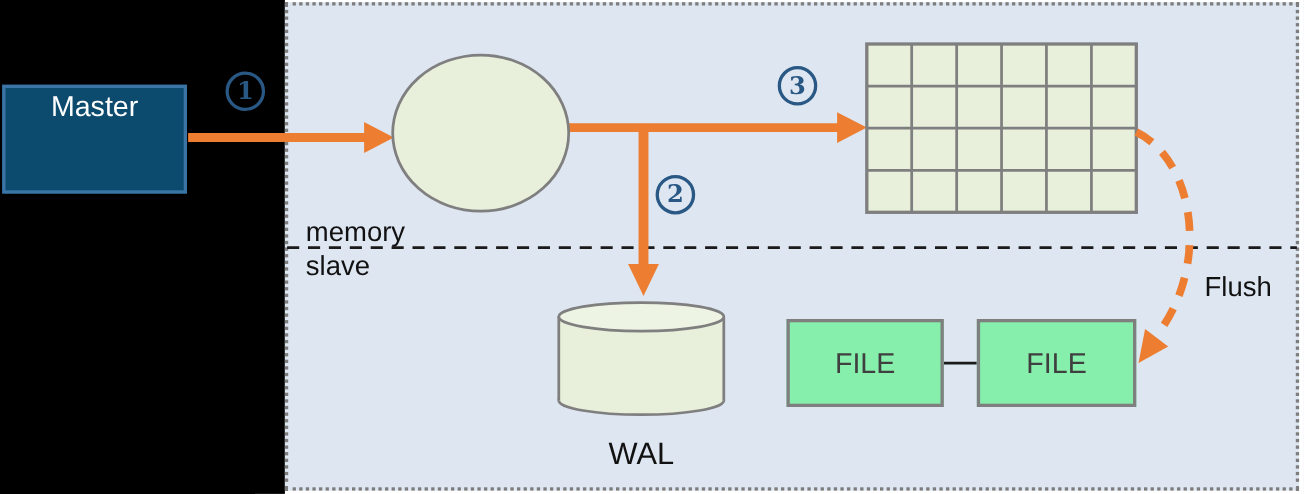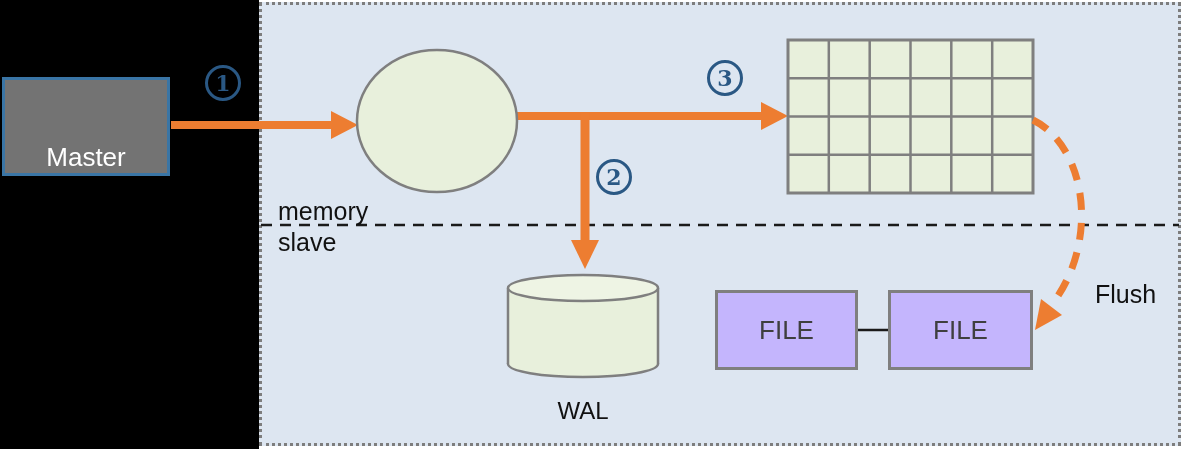--- a/index.html
+++ b/index.html
@@ -8,42 +8,42 @@
     font-family:"Liberation Sans",sans-serif;background:#ffffff;
   }
   .black-strip{position:absolute;left:0;top:0;width:259px;height:449px;background:#000000;}
   .panel{
     position:absolute;left:259px;top:2px;width:922px;height:444px;
     box-sizing:border-box;background:#dde6f1;border:3px dotted #7d7d7d;
   }
   .svg-layer{position:absolute;left:0;top:0;width:1185px;height:449px;}
   .master{
     position:absolute;left:2px;top:77px;width:168px;height:99px;box-sizing:border-box;
-    background:#737373;border:3px solid #3a75a5;color:#ffffff;
-    display:flex;flex-direction:column;align-items:center;justify-content:flex-end;
+    background:#0c4a6e;border:3px solid #3a75a5;color:#ffffff;
+    display:flex;flex-direction:column;align-items:center;justify-content:flex-start;
     font-size:26px;line-height:1.25;
   }
   .badge{
     position:absolute;width:36px;height:36px;box-sizing:border-box;border-radius:50%;
     border:3px solid #2a5884;color:#2a5884;display:flex;align-items:center;justify-content:center;
     font-family:"DejaVu Serif",serif;font-size:22px;font-weight:bold;
   }
   .badge-1{left:205px;top:65px;}
   .badge-2{left:596px;top:159px;}
   .badge-3{left:707px;top:60px;}
   .lbl{position:absolute;color:#111111;white-space:nowrap;text-align:right;}
   .write-lbl{left:377px;top:104px;width:120px;text-align:center;font-size:30px;color:#3f3f3f;}
   .memory-lbl{left:278px;top:197px;font-size:25px;}
   .disk-lbl{left:278px;top:228px;font-size:25px;}
-  .wal-lbl{left:523px;top:397px;width:120px;text-align:center;font-size:24px;}
-  .flush-lbl{left:1095px;top:247px;font-size:25px;margin-top:33px;}
+  .wal-lbl{left:523px;top:397px;width:120px;text-align:center;font-size:28px;}
+  .flush-lbl{left:1095px;top:247px;font-size:25px;}
   .slave-lbl{left:1000px;top:401px;width:160px;text-align:right;font-size:25px;}
   .file-box{
     position:absolute;top:290px;height:80px;box-sizing:border-box;
-    background:#c4b5fd;border:3px solid #7f7f7f;color:#3f3f3f;
+    background:#86efac;border:3px solid #7f7f7f;color:#3f3f3f;
     display:flex;align-items:center;justify-content:center;font-size:26px;
   }
   .file-left{left:715px;width:143px;}
   .file-right{left:888px;width:145px;}
 </style>
 </head>
 <body>
 
 <div class="stage">
 

